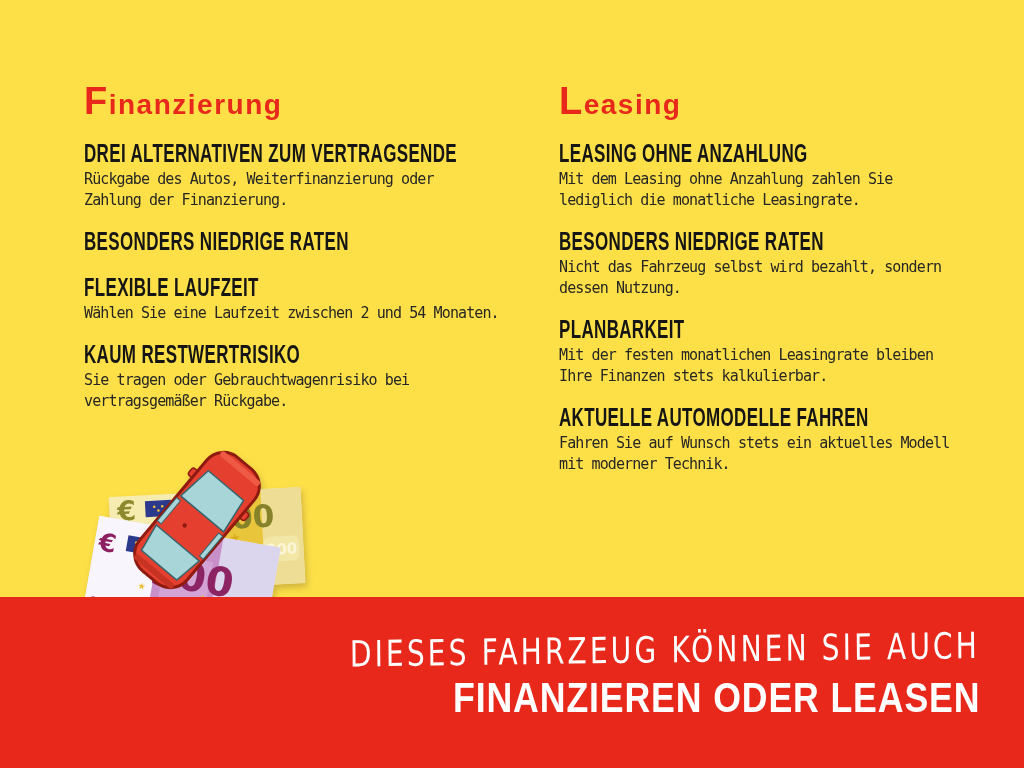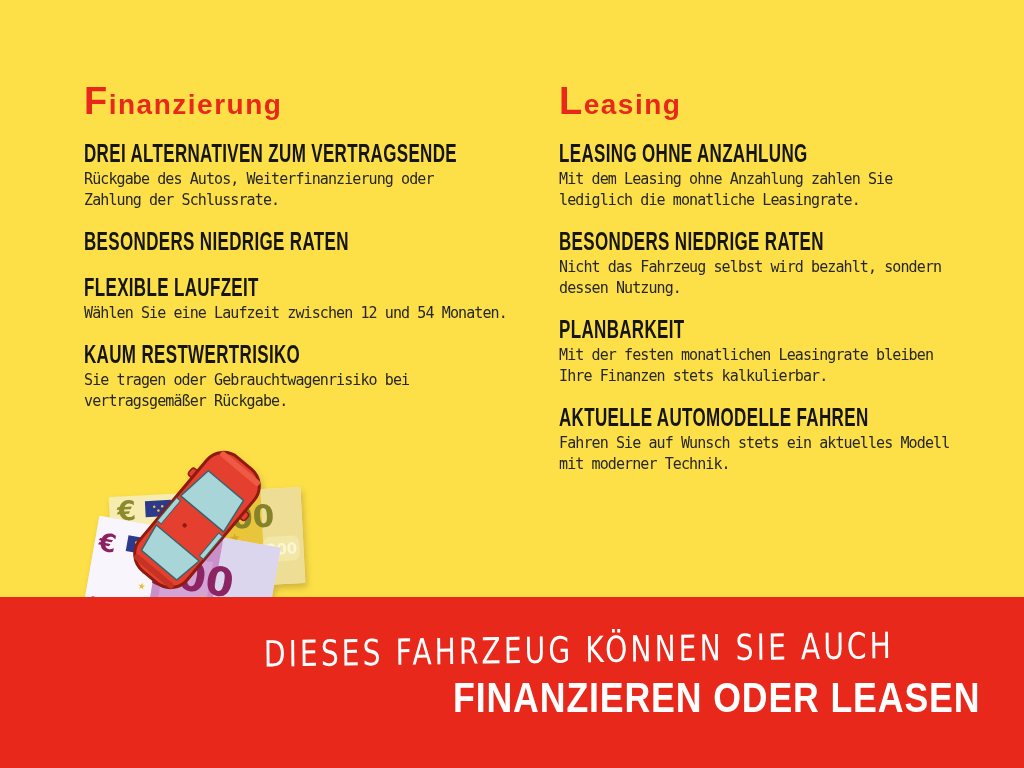--- a/index.html
+++ b/index.html
@@ -35,21 +35,21 @@
   }
   
   .illustration { position:absolute; left:70px; top:438px; width:260px; height:232px; }
   .illustration svg { filter:drop-shadow(2px 4px 3px rgba(80,50,40,0.25)); }
   
   .banner {
     position:absolute; left:0; top:597px; width:1024px; height:171px;
     background:#e8281b; box-sizing:border-box;
     padding:28px 44px 0 0; text-align:right;
   }
-  .banner-line1 { line-height:42px; white-space:nowrap;text-align:center; }
+  .banner-line1 { line-height:42px; white-space:nowrap; }
   .banner-line1 span {
     display:inline-block; transform:scaleX(0.78) rotate(-0.6deg); transform-origin:right center;
     font-family:"DejaVu Sans", sans-serif; font-weight:400;
     font-size:36px; letter-spacing:4px; color:#ffffff;
   }
   .banner-line2 { line-height:48px; white-space:nowrap; }
   .banner-line2 span {
     display:inline-block; transform:scaleX(0.85); transform-origin:right center;
     font-family:"Liberation Sans", sans-serif; font-weight:700;
     font-size:42px; letter-spacing:1px; color:#ffffff;
@@ -60,28 +60,28 @@
 <body>
 
 <div class="page">
 
   <section class="col left">
     <h1 class="col-title">Finanzierung</h1>
 
     <div class="section">
       <h2 class="sec-heading">DREI ALTERNATIVEN ZUM VERTRAGSENDE</h2>
       <p class="sec-body">Rückgabe des Autos, Weiterfinanzierung oder
-Zahlung der Schlussrate.</p>
+Zahlung der Finanzierung.</p>
     </div>
     <div class="section">
       <h2 class="sec-heading">BESONDERS NIEDRIGE RATEN</h2>
     </div>
     <div class="section">
       <h2 class="sec-heading">FLEXIBLE LAUFZEIT</h2>
-      <p class="sec-body">Wählen Sie eine Laufzeit zwischen 12 und 54 Monaten.</p>
+      <p class="sec-body">Wählen Sie eine Laufzeit zwischen 2 und 54 Monaten.</p>
     </div>
     <div class="section">
       <h2 class="sec-heading">KAUM RESTWERTRISIKO</h2>
       <p class="sec-body">Sie tragen oder Gebrauchtwagenrisiko bei
 vertragsgemäßer Rückgabe.</p>
     </div>
   </section>
 
   <section class="col right">
     <h1 class="col-title">Leasing</h1>

